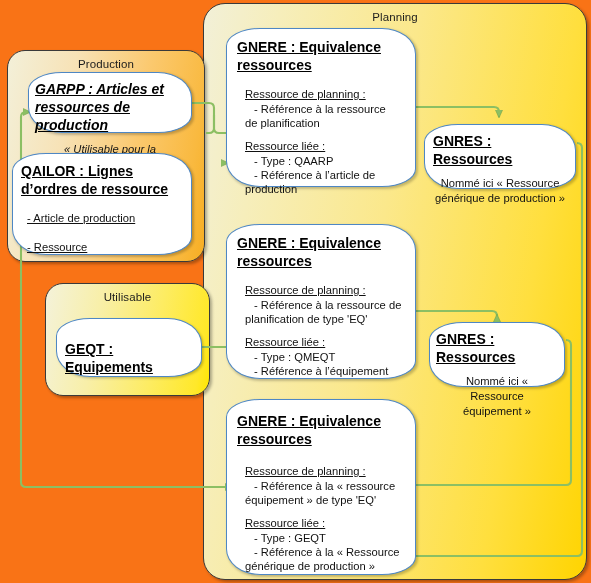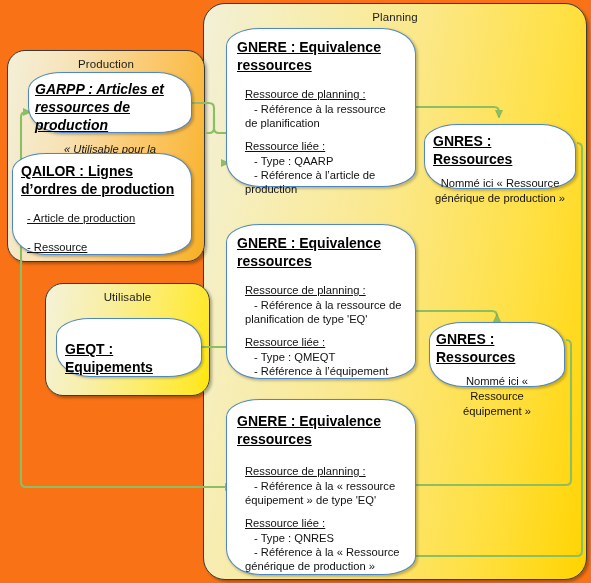--- a/index.html
+++ b/index.html
@@ -184,21 +184,21 @@
   </div>
 
   <div class="layer-boxes">
 
     <div class="card" id="card-garpp">
       <div class="card-title">GARPP : Articles et ressources de production</div>
       <div class="centered-note">« Utilisable pour la planification »</div>
     </div>
 
     <div class="card" id="card-qailor">
-      <div class="card-title">QAILOR : Lignes d’ordres de production</div>
+      <div class="card-title">QAILOR : Lignes d’ordres de ressource</div>
       <div class="card-body">
         <span class="flat">- Article de production</span>
         <span class="flat">- Ressource</span>
       </div>
     </div>
 
     <div class="card" id="card-geqt">
       <div class="card-title">GEQT : Equipements</div>
     </div>
 
@@ -230,21 +230,21 @@
     </div>
 
     <div class="card" id="card-gnere-3">
       <div class="card-title">GNERE : Equivalence ressources</div>
       <div class="card-body">
         <span class="sect">Ressource de planning :</span>
         <span class="ind">- Référence à la « ressource</span>
         <span class="flat">équipement » de type 'EQ'</span>
         <span class="gap"></span>
         <span class="sect">Ressource liée :</span>
-        <span class="ind">- Type : QNRES</span>
+        <span class="ind">- Type : GEQT</span>
         <span class="ind">- Référence à la « Ressource</span>
         <span class="flat">générique de production »</span>
       </div>
     </div>
 
     <div class="card" id="card-gnres-1">
       <div class="card-title">GNRES : Ressources</div>
       <div class="centered-note">
         <span>Nommé ici « Ressource</span><br>
         <span>générique de production »</span>

